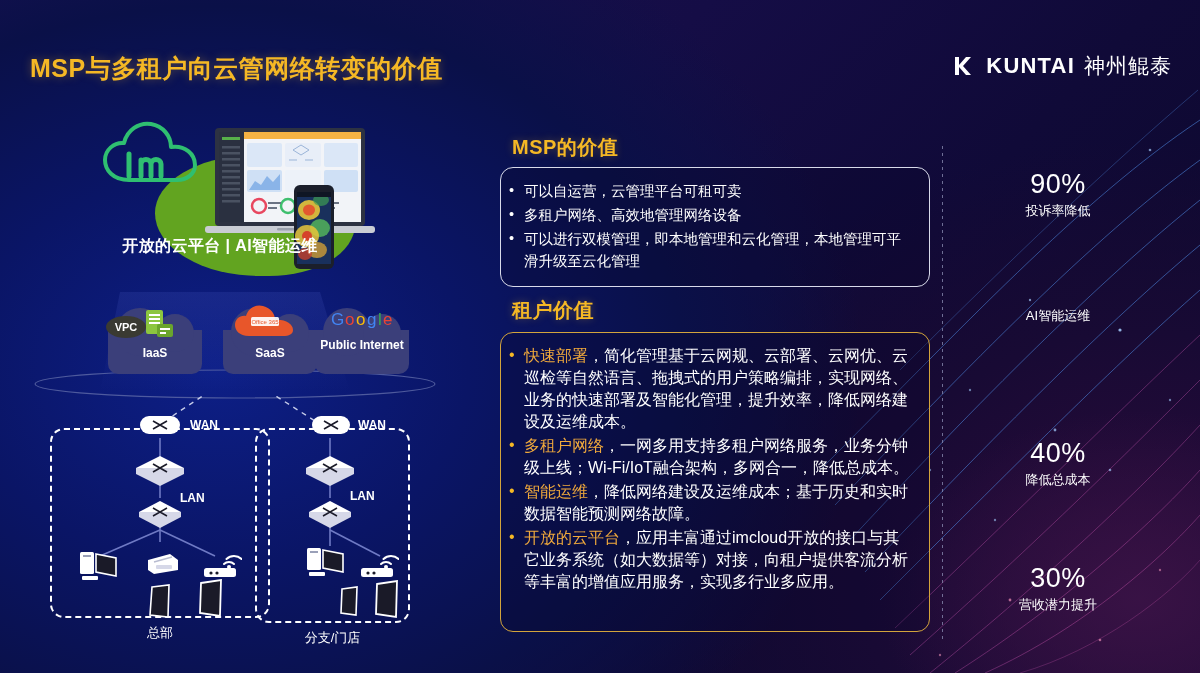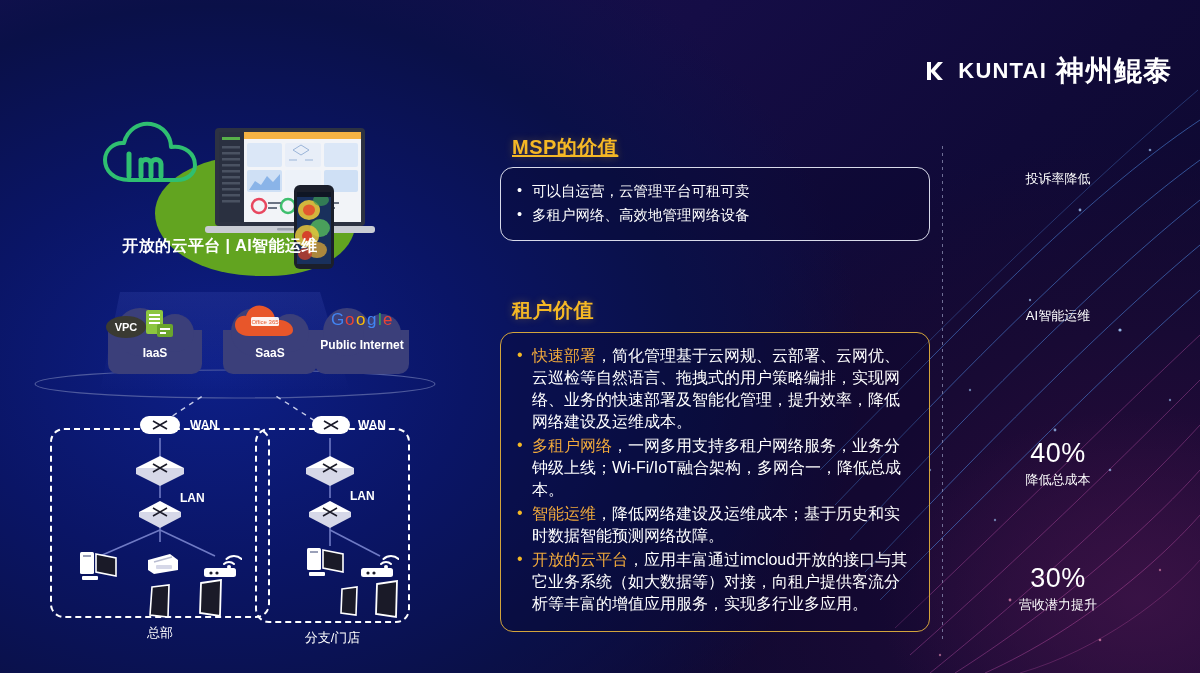--- a/index.html
+++ b/index.html
@@ -32,21 +32,21 @@
   }
   .logo {
     position: absolute; right: 28px; top: 52px;
     display: flex; align-items: center; gap: 9px;
     color: #ffffff;
   }
   .logo-mark {
     font-size: 22px; font-weight: bold; letter-spacing: 1.2px;
     font-family: "Liberation Sans", sans-serif;
   }
-  .logo-cn { font-size: 28px; font-weight: bold; letter-spacing: 1px; }
+  .logo-cn { font-size: 21px; font-weight: normal; letter-spacing: 1px; }
 
   
   .left-panel { position: absolute; left: 0; top: 96px; width: 480px; height: 577px; }
 
   .cloud-logo { position: absolute; left: 95px; top: 18px; }
   .green-blob {
     position: absolute; left: 155px; top: 60px;
     width: 200px; height: 120px;
     background: #62a420; border-radius: 50% 50% 45% 55%;
     filter: blur(0.4px);
@@ -102,21 +102,21 @@
   
   .sec-title {
     position: absolute; color: #f5b825;
     font-size: 20px; font-weight: bold; letter-spacing: .5px;
     text-shadow: 0 0 8px rgba(245,184,37,.3);
   }
   .card {
     position: absolute; left: 500px;
     border-radius: 13px;
     background: rgba(10,8,44,0.30);
-    padding: 12px 16px 12px 14px;
+    padding: 12px 16px 12px 6px;
   }
   .card.white-border { border: 1.6px solid #d8daea; }
   .card.gold-border  { border: 1.6px solid #d3a43c; }
 
   ul.bullets { list-style: none; }
   ul.bullets li {
     position: relative;
     color: #ffffff;
     padding-left: 17px;
     margin-bottom: 2px;
@@ -185,20 +185,21 @@
       <circle cx="390" cy="400" r="1.2" opacity=".6"></circle>
     </g>
     <g fill="#e58ab0">
       <circle cx="230" cy="600" r="1.4" opacity=".75"></circle>
       <circle cx="320" cy="640" r="1.3" opacity=".7"></circle>
       <circle cx="160" cy="655" r="1.2" opacity=".6"></circle>
       <circle cx="380" cy="570" r="1.2" opacity=".6"></circle>
     </g>
   </svg>
 
+  <div class="title">MSP与多租户向云管网络转变的价值</div>
   <div class="logo">
     <svg width="24" height="24" viewBox="0 0 24 24">
       <path d="M2 3 L6 3 L6 11 L13 3 L18 3 L10 12 L18 21 L13 21 L6 13 L6 21 L2 21 Z" fill="#ffffff"></path>
     </svg>
     <span class="logo-mark">KUNTAI</span>
     <span class="logo-cn">神州鲲泰</span>
   </div>
 
   <div class="left-panel">
 
@@ -434,25 +435,26 @@
         <path d="M5 3 L20 1 L19 29 L4 27 Z" fill="#1a1a28" stroke="#ffffff" stroke-width="1.6"></path>
       </svg>
       <svg style="position:absolute; left:372px; top:184px;" width="30" height="40" viewBox="0 0 30 40">
         <path d="M5 4 L25 1 L24 37 L4 34 Z" fill="#1a1a28" stroke="#ffffff" stroke-width="1.8"></path>
       </svg>
     </div>
   </div>
 
   <div class="divider"></div>
 
-  <div class="sec-title" style="left:512px; top:134px;text-decoration:underline;">MSP的价值</div>
+  <div class="sec-title" style="left:512px; top:134px;">MSP的价值</div>
   <div class="card white-border" style="top:167px; width:430px;">
     <ul class="bullets msp-list">
       <li>可以自运营，云管理平台可租可卖</li>
       <li>多租户网络、高效地管理网络设备</li>
+      <li>可以进行双模管理，即本地管理和云化管理，本地管理可平滑升级至云化管理</li>
     </ul>
   </div>
 
   <div class="sec-title" style="left:512px; top:297px;">租户价值</div>
   <div class="card gold-border" style="top:332px; width:430px; height:300px;">
     <ul class="bullets tenant-list">
       <li>
         <span class="kw">快速部署</span><span>，简化管理基于云网规、云部署、云网优、云巡检等自然语言、拖拽式的用户策略编排，实现网络、业务的快速部署及智能化管理，提升效率，降低网络建设及运维成本。</span>
       </li>
       <li>
@@ -461,20 +463,21 @@
       <li>
         <span class="kw">智能运维</span><span>，降低网络建设及运维成本；基于历史和实时数据智能预测网络故障。</span>
       </li>
       <li>
         <span class="kw">开放的云平台</span><span>，应用丰富通过imcloud开放的接口与其它业务系统（如大数据等）对接，向租户提供客流分析等丰富的增值应用服务，实现多行业多应用。</span>
       </li>
     </ul>
   </div>
 
   <div class="stat" style="top:168px;">
+    <div class="stat-num">90%</div>
     <div class="stat-cap">投诉率降低</div>
   </div>
   <div class="stat" style="top:305px;">
     <div class="stat-cap">AI智能运维</div>
   </div>
   <div class="stat" style="top:437px;">
     <div class="stat-num">40%</div>
     <div class="stat-cap">降低总成本</div>
   </div>
   <div class="stat" style="top:562px;">

